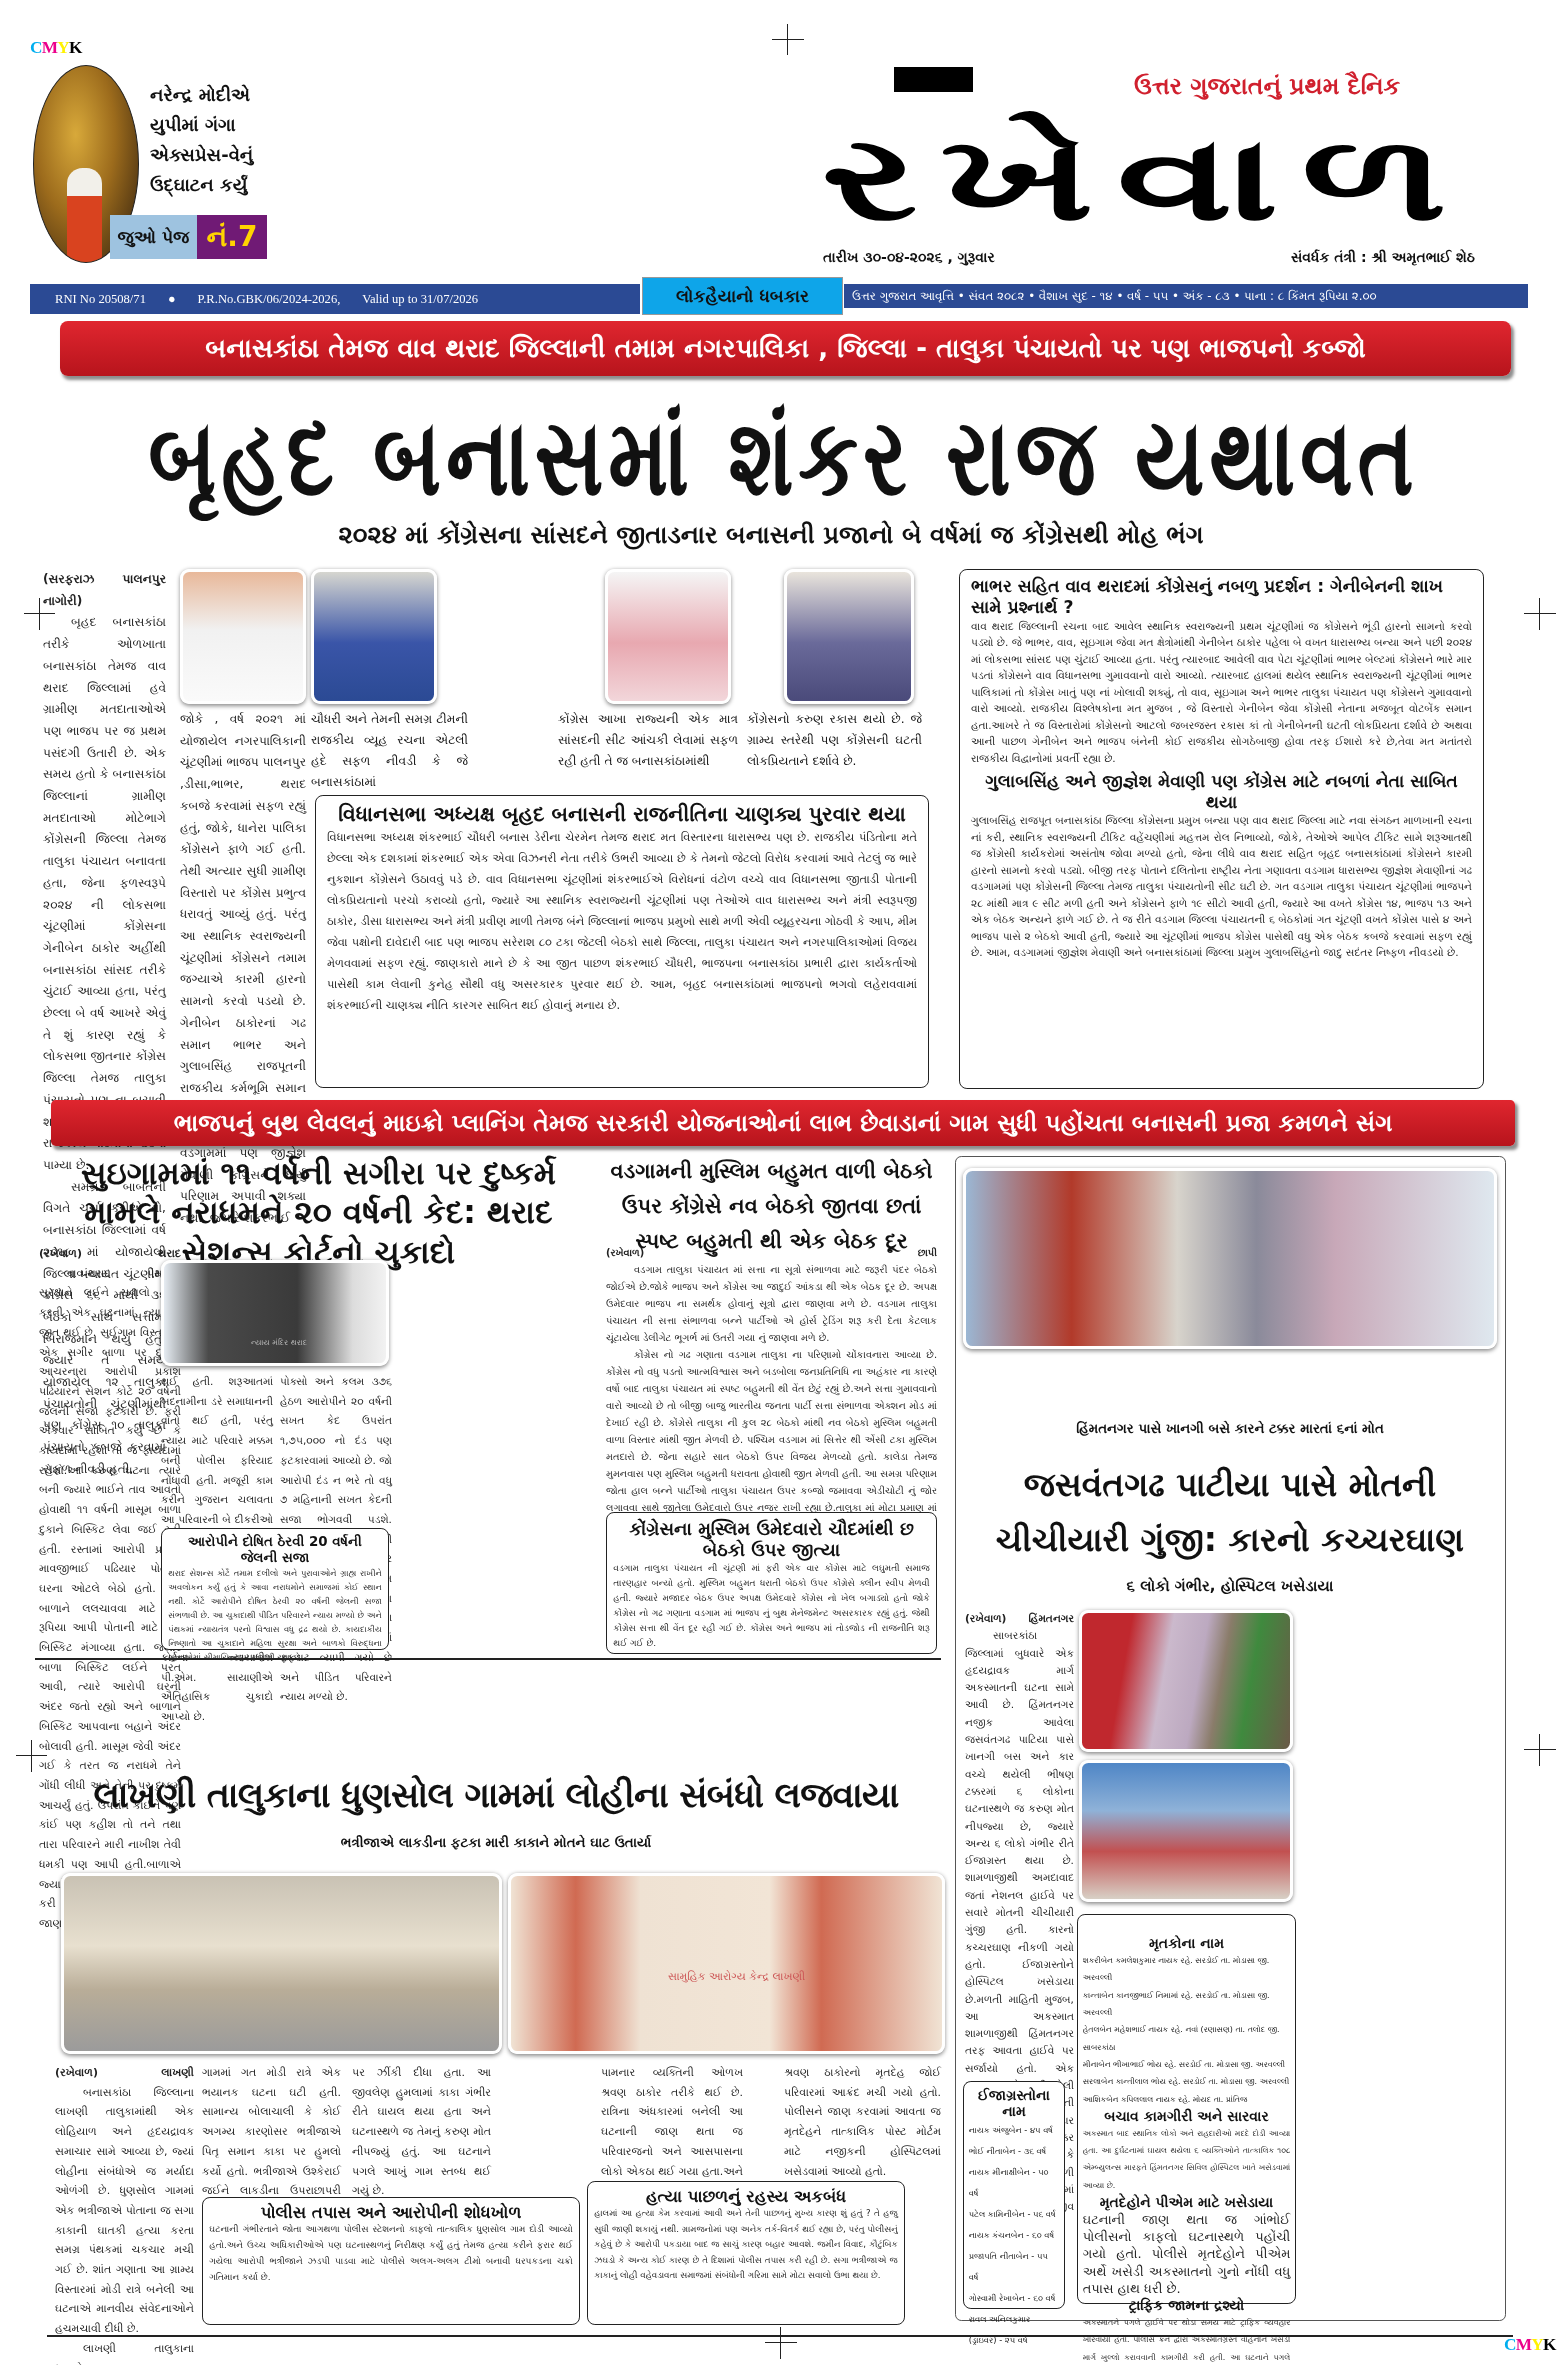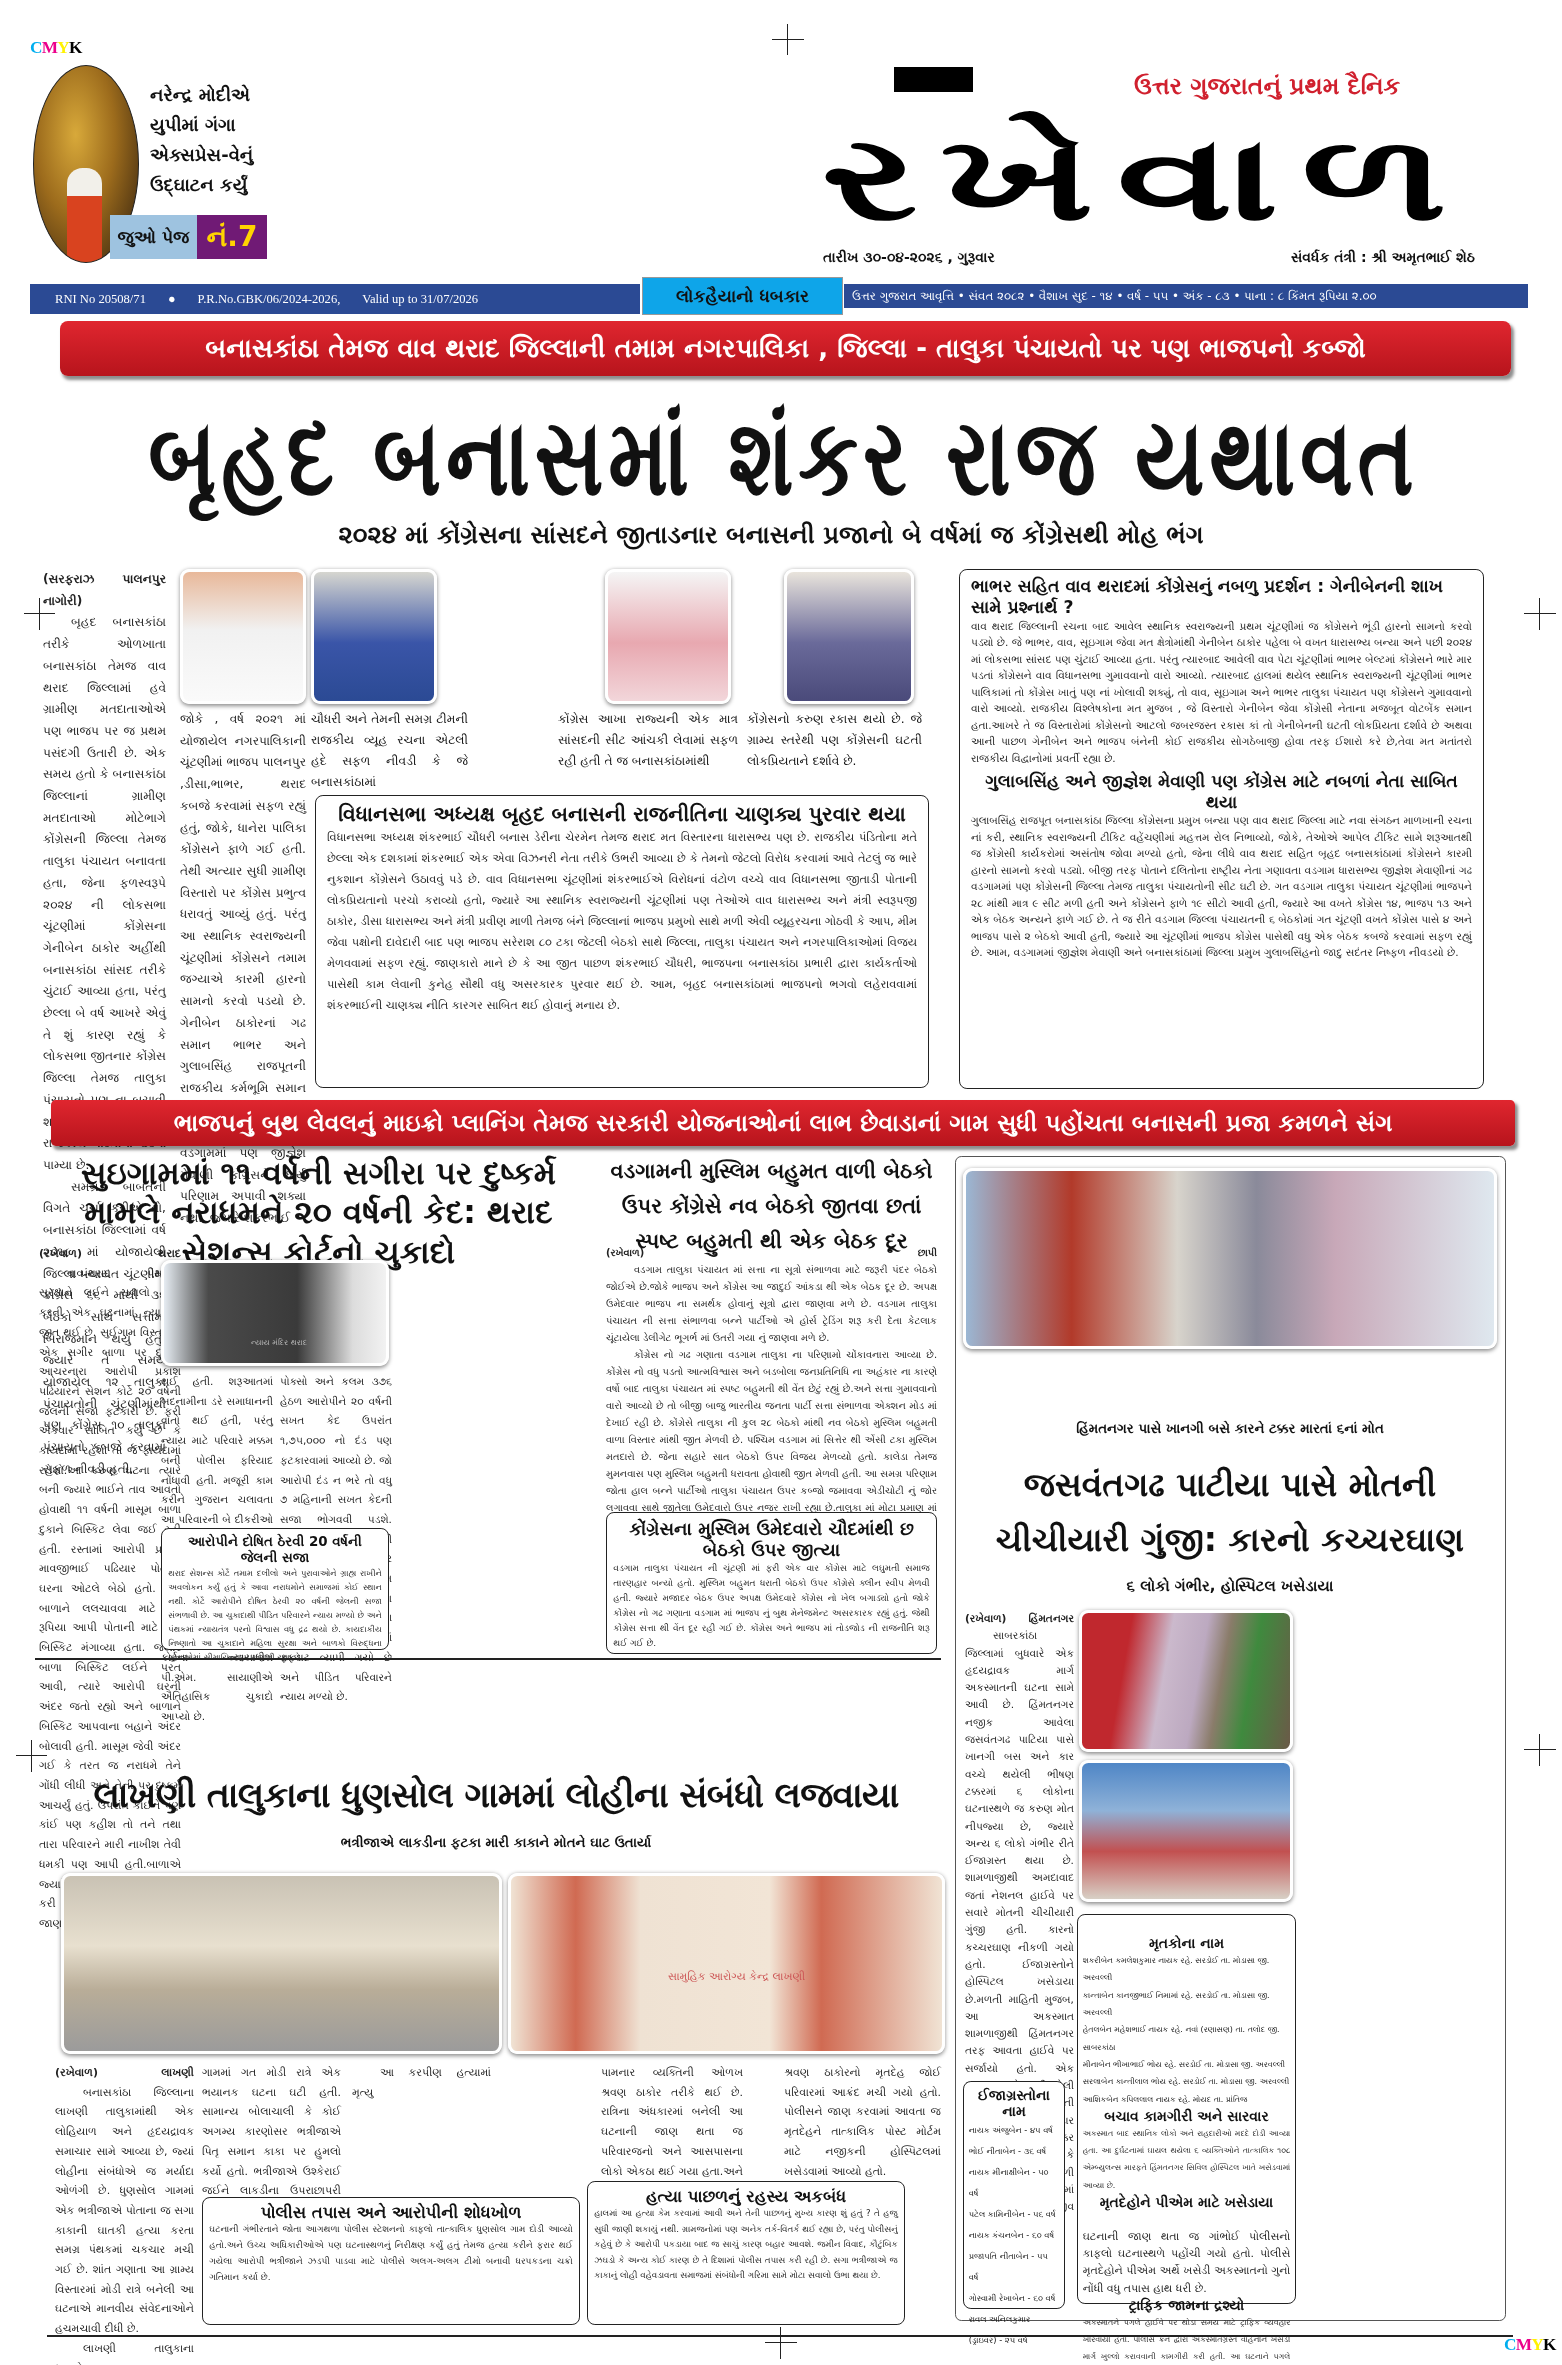--- a/index.html
+++ b/index.html
@@ -201,21 +201,21 @@
     <div>શકરીબેન કમલેશકુમાર નાયક રહે. સરડોઈ તા. મોડાસા જી. અરવલ્લી</div>
     <div>કાન્તાબેન કાનજીભાઈ નિમામાં રહે. સરડોઈ તા. મોડાસા જી. અરવલ્લી</div>
     <div>હેતલબેન મહેશભાઈ નાયક રહે. નવાં (રણાસણ) તા. તલોદ જી. સાબરકાંઠા</div>
     <div>મીનાબેન ભીખાભાઈ ભોય રહે. સરડોઈ તા. મોડાસા જી. અરવલ્લી</div>
     <div>સરલાબેન કાન્તીલાલ ભોય રહે. સરડોઈ તા. મોડાસા જી. અરવલ્લી</div>
     <div>આશિકબેન કપિલલાલ નાયક રહે. મોયદ તા. પ્રાંતિજ</div>
   </div>
   <h3 style="font-size:14px;">બચાવ કામગીરી અને સારવાર</h3>
   <div class="txt" style="font-size:7.9px; line-height:17.3px;">અકસ્માત બાદ સ્થાનિક લોકો અને રાહદારીઓ મદદે દોડી આવ્યા હતા. આ દુર્ઘટનામાં ઘાયલ થયેલા ૬ વ્યક્તિઓને તાત્કાલિક ૧૦૮ એમ્બ્યુલન્સ મારફતે હિંમતનગર સિવિલ હોસ્પિટલ ખાતે ખસેડવામાં આવ્યા છે.</div>
   <h3 style="font-size:14px;">મૃતદેહોને પીએમ માટે ખસેડાયા</h3>
-  <div class="txt" style="font-size:11px; line-height:17.3px;margin-top:17px;">ઘટનાની જાણ થતા જ ગાંભોઈ પોલીસનો કાફલો ઘટનાસ્થળે પહોંચી ગયો હતો. પોલીસે મૃતદેહોને પીએમ અર્થે ખસેડી અકસ્માતનો ગુનો નોંધી વધુ તપાસ હાથ ધરી છે.</div>
+  <div class="txt" style="font-size:13px; line-height:17.3px;">ઘટનાની જાણ થતા જ ગાંભોઈ પોલીસનો કાફલો ઘટનાસ્થળે પહોંચી ગયો હતો. પોલીસે મૃતદેહોને પીએમ અર્થે ખસેડી અકસ્માતનો ગુનો નોંધી વધુ તપાસ હાથ ધરી છે.</div>
   <h3 style="font-size:14px;">ટ્રાફિક જામના દ્રશ્યો</h3>
   <div class="txt" style="font-size:7.9px; line-height:17.3px;">અકસ્માતને પગલે હાઈવે પર થોડા સમય માટે ટ્રાફિક વ્યવહાર ખોરવાયો હતો. પોલીસે ક્રેન દ્વારા અકસ્માતગ્રસ્ત વાહનોને ખસેડી માર્ગ ખુલ્લો કરાવવાની કામગીરી કરી હતી. આ ઘટનાને પગલે સમગ્ર પંથકમાં અરેરાટી વ્યાપી ગઈ છે.</div>
 </div>
 
 <div class="abs headline2" style="left:47px; top:1764px; width:898px; font-size:35px; line-height:63px; letter-spacing:-0.8px;">લાખણી તાલુકાના ધુણસોલ ગામમાં લોહીના સંબંધો લજવાયા</div>
 <div class="abs" style="left:47px; top:1835px; width:898px; text-align:center; font-size:13.4px; font-weight:bold;">ભત્રીજાએ લાકડીના ફટકા મારી કાકાને મોતને ઘાટ ઉતાર્યા</div>
 
 <div class="abs photo" style="left:61px; top:1873px; width:441px; height:181px; background: linear-gradient(180deg,#c9c2b4 0%,#e8e0cf 40%,#b9ad98 65%,#9b9b9b 100%);"></div>
 <div class="abs photo" style="left:508px; top:1873px; width:437px; height:181px; background: linear-gradient(90deg,#f0e3d4 0%,#d06a52 15%,#efe2d3 30%,#f2e5d6 60%,#d06a52 72%,#f0e3d4 100%);">
   <div style="position:absolute; left:157px; top:94px; color:#c55; font-size:11px;">સામુહિક આરોગ્ય કેન્દ્ર લાખણી</div>
@@ -224,20 +224,21 @@
 <div class="abs col" style="left:55px; top:2063px; width:139px; font-size:11px; line-height:19.7px;">
   <div class="dateline">
     <span>(રખેવાળ)</span>
     <span>લાખણી</span>
   </div>
   <p>બનાસકાંઠા જિલ્લાના લાખણી તાલુકામાંથી એક લોહિયાળ અને હૃદયદ્રાવક સમાચાર સામે આવ્યા છે, જ્યાં લોહીના સંબંધોએ જ મર્યાદા ઓળંગી છે. ધુણસોલ ગામમાં એક ભત્રીજાએ પોતાના જ સગા કાકાની ઘાતકી હત્યા કરતા સમગ્ર પંથકમાં ચકચાર મચી ગઈ છે. શાંત ગણાતા આ ગ્રામ્ય વિસ્તારમાં મોડી રાત્રે બનેલી આ ઘટનાએ માનવીય સંવેદનાઓને હચમચાવી દીધી છે.</p>
   <p>લાખણી તાલુકાના ધુણસોલ</p>
 </div>
 <div class="abs col" style="left:202px; top:2063px; width:139px; font-size:11px; line-height:19.7px;">ગામમાં ગત મોડી રાત્રે એક ભયાનક ઘટના ઘટી હતી. સામાન્ય બોલાચાલી કે કોઈ અગમ્ય કારણોસર ભત્રીજાએ પિતૃ સમાન કાકા પર હુમલો કર્યો હતો. ભત્રીજાએ ઉશ્કેરાઈ જઈને લાકડીના ઉપરાછાપરી ફટકા પોતાના જ કાકા</div>
 <div class="abs col" style="left:352px; top:2063px; width:139px; font-size:11px; line-height:19.7px;">
+  <div>પર ઝીંકી દીધા હતા. આ જીવલેણ હુમલામાં કાકા ગંભીર રીતે ઘાયલ થયા હતા અને ઘટનાસ્થળે જ તેમનું કરુણ મોત નીપજ્યું હતું. આ ઘટનાને પગલે આખું ગામ સ્તબ્ધ થઈ ગયું છે.</div>
   <p>આ કરપીણ હત્યામાં મૃત્યુ</p>
 </div>
 <div class="abs col" style="left:601px; top:2063px; width:142px; font-size:11px; line-height:19.7px;">પામનાર વ્યક્તિની ઓળખ શ્રવણ ઠાકોર તરીકે થઈ છે. રાત્રિના અંધકારમાં બનેલી આ ઘટનાની જાણ થતા જ પરિવારજનો અને આસપાસના લોકો એકઠા થઈ ગયા હતા.અને લોહીલુહાણ હાલતમાં</div>
 <div class="abs col" style="left:784px; top:2063px; width:157px; font-size:11px; line-height:19.7px;">શ્રવણ ઠાકોરનો મૃતદેહ જોઈ પરિવારમાં આક્રંદ મચી ગયો હતો. પોલીસને જાણ કરવામાં આવતા જ મૃતદેહને તાત્કાલિક પોસ્ટ મોર્ટમ માટે નજીકની હોસ્પિટલમાં ખસેડવામાં આવ્યો હતો.</div>
 
 <div class="abs box" style="left:202px; top:2197px; width:378px; height:128px; padding:4.7px 6.3px;">
   <h3 style="font-size:16.5px;">પોલીસ તપાસ અને આરોપીની શોધખોળ</h3>
   <div class="txt" style="font-size:9px; line-height:15.7px;">ઘટનાની ગંભીરતાને જોતા આગથળા પોલીસ સ્ટેશનનો કાફલો તાત્કાલિક ધુણસોલ ગામ દોડી આવ્યો હતો.અને ઉચ્ચ અધિકારીઓએ પણ ઘટનાસ્થળનું નિરીક્ષણ કર્યું હતું તેમજ હત્યા કરીને ફરાર થઈ ગયેલા આરોપી ભત્રીજાને ઝડપી પાડવા માટે પોલીસે અલગ-અલગ ટીમો બનાવી ધરપકડના ચક્રો ગતિમાન કર્યા છે.</div>
 </div>
 <div class="abs box" style="left:587px; top:2181px; width:318px; height:144px; padding:4.7px 6.3px;">

